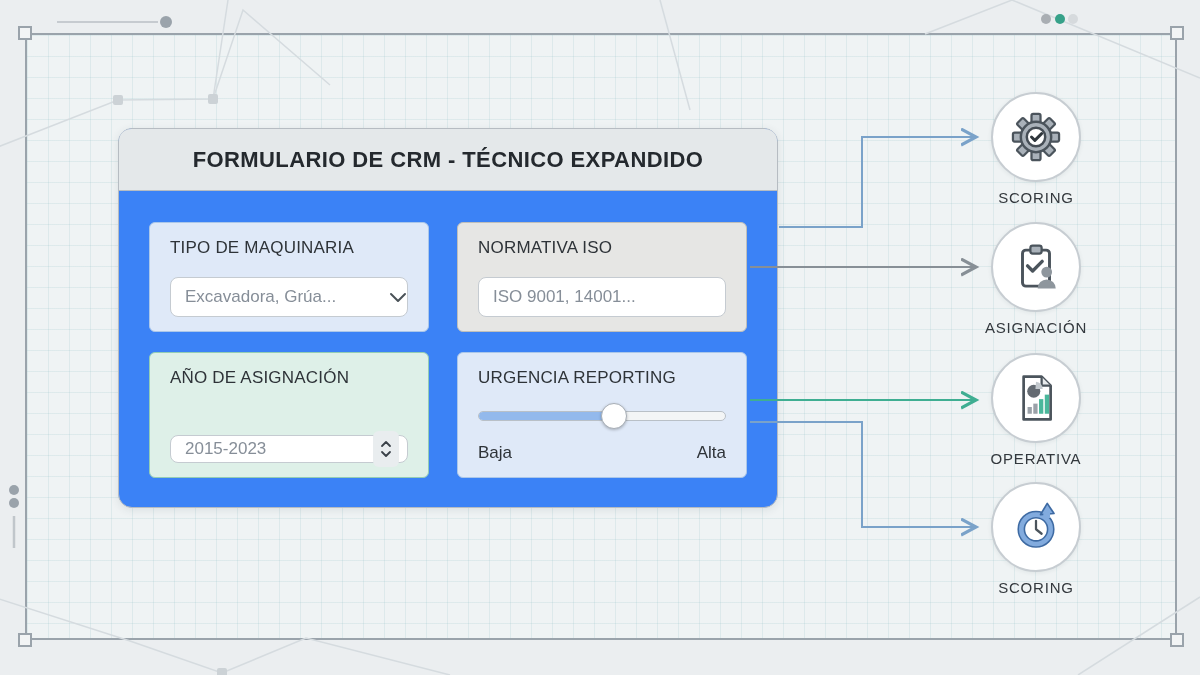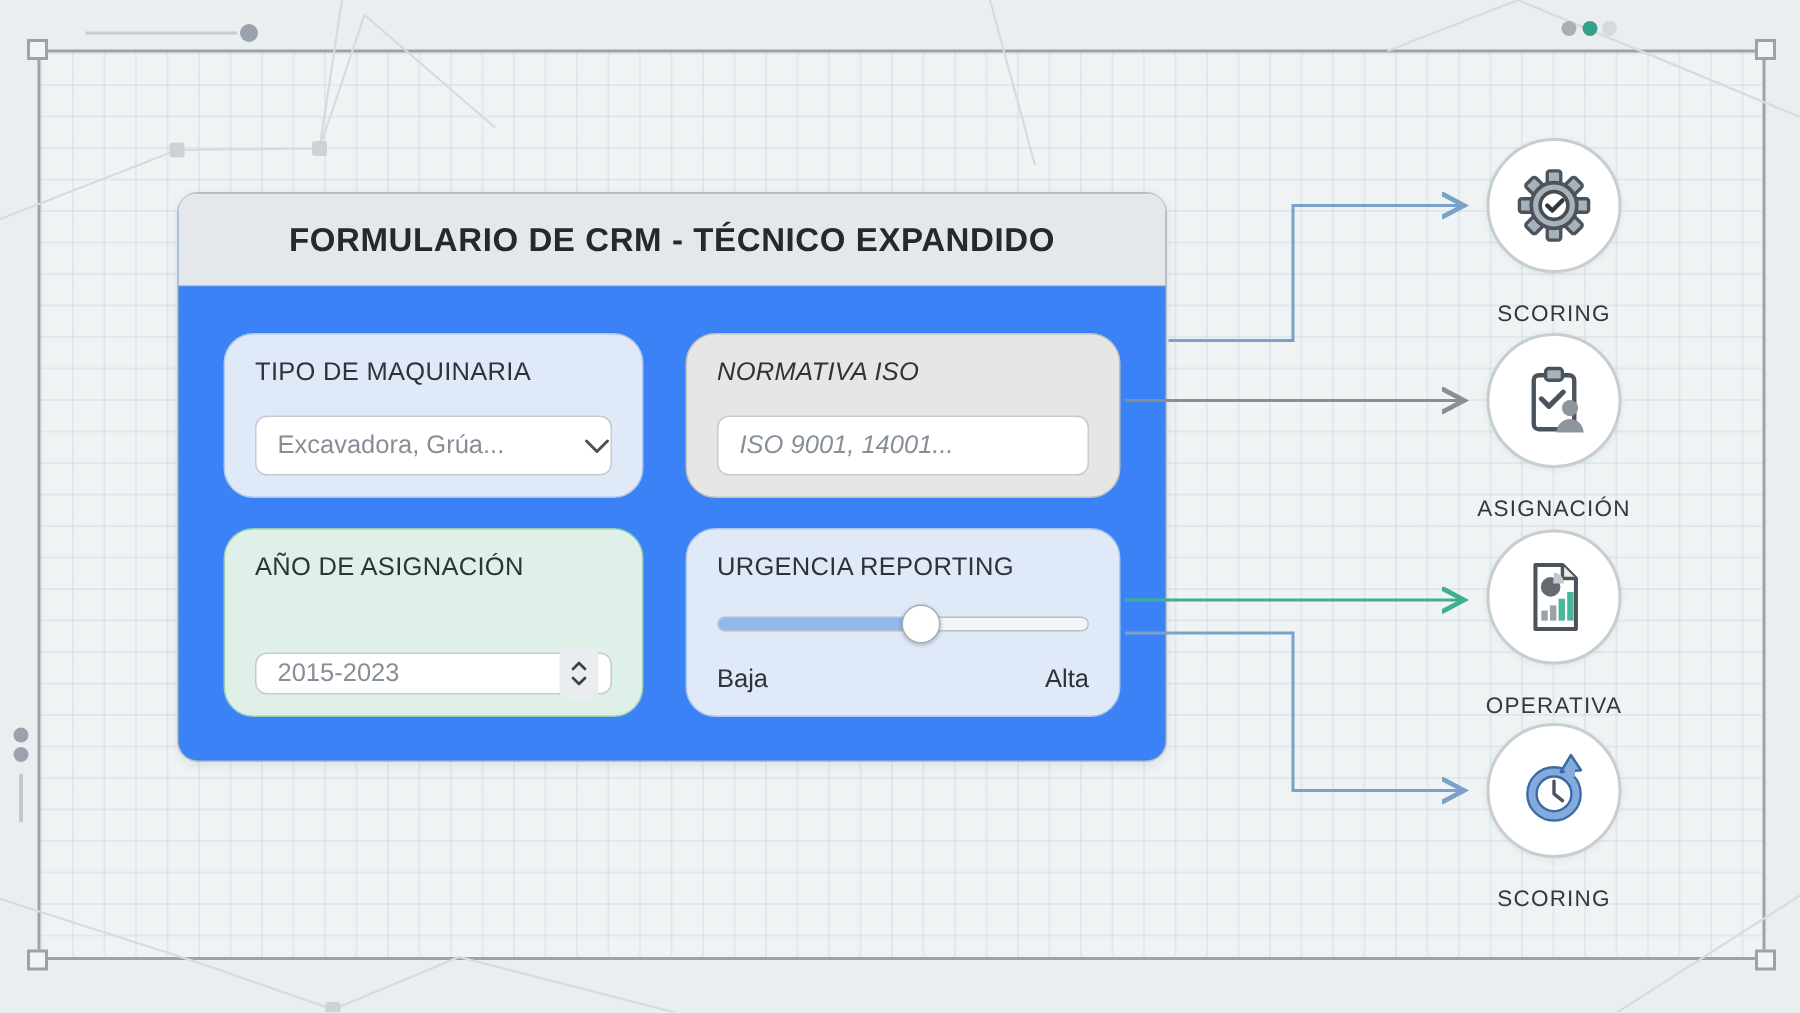--- a/index.html
+++ b/index.html
@@ -50,21 +50,21 @@
     font-size:22px; font-weight:600; letter-spacing:0.4px; color:#24292e;
   }
   .form-body {
     padding:31px 30px 0 30px;
     display:grid;
     grid-template-columns:280px 290px;
     grid-template-rows:110px 126px;
     column-gap:28px; row-gap:20px;
   }
   .field {
-    border-radius:20px; border:1.5px solid; padding:15px 20px 14px 20px;
+    border-radius:6px; border:1.5px solid; padding:15px 20px 14px 20px;
     display:flex; flex-direction:column; justify-content:space-between;
   }
   .field-label { font-size:17px; font-weight:500; color:#2e3338; letter-spacing:0.2px; }
   .control-box {
     height:40px; background:#fff; border:1.5px solid #c5cbd1; border-radius:8px;
     display:flex; align-items:center; justify-content:space-between;
     padding:0 0 0 14px; font-size:17px; color:#868e98;
   }
   .chev { display:flex; align-items:center; }
   .stepper-box { height:28px; padding-right:8px; }
@@ -92,21 +92,21 @@
 
   
   .output-item { position:absolute; left:966px; width:140px; text-align:center; z-index:3; }
   .output-circle {
     width:90px; height:90px; margin:0 auto; background:#fff;
     border:2px solid #c7cdd2; border-radius:50%;
     display:flex; align-items:center; justify-content:center;
     box-shadow:0 1px 4px rgba(40,60,70,0.08);
   }
   .output-label {
-    margin-top:19px; font-size:15px; font-weight:500; letter-spacing:0.8px; color:#33383d;
+    margin-top:7px; font-size:15px; font-weight:500; letter-spacing:0.8px; color:#33383d;
   }
 </style>
 </head>
 <body>
 
 <svg class="bg-layer">
 
   <g stroke="#d5dbdf" stroke-width="1.5" fill="none">
     <polyline points="-10,150 118,100 213,99 243,10 330,85"></polyline>
     <polyline points="213,99 228,0"></polyline>
@@ -154,21 +154,21 @@
       <div class="control-box">
         <span>Excavadora, Grúa...</span>
         <span class="chev">
           <svg width="18" height="12" viewBox="0 0 18 12">
               <polyline points="2,3 9,10 16,3" fill="none" stroke="#4a5258" stroke-width="2" stroke-linecap="round" stroke-linejoin="round"></polyline>
             </svg>
         </span>
       </div>
     </div>
 
-    <div class="field" style="background:#e6e6e4; border-color:#bfbfbb;font-style:italic;">
+    <div class="field" style="background:#e6e6e4; border-color:#bfbfbb;">
       <div class="field-label">NORMATIVA ISO</div>
       <div class="control-box">
         <span>ISO 9001, 14001...</span>
       </div>
     </div>
 
     <div class="field" style="background:#def0e8; border-color:#93cdb4;">
       <div class="field-label">AÑO DE ASIGNACIÓN</div>
       <div class="control-box stepper-box">
         <span>2015-2023</span>

